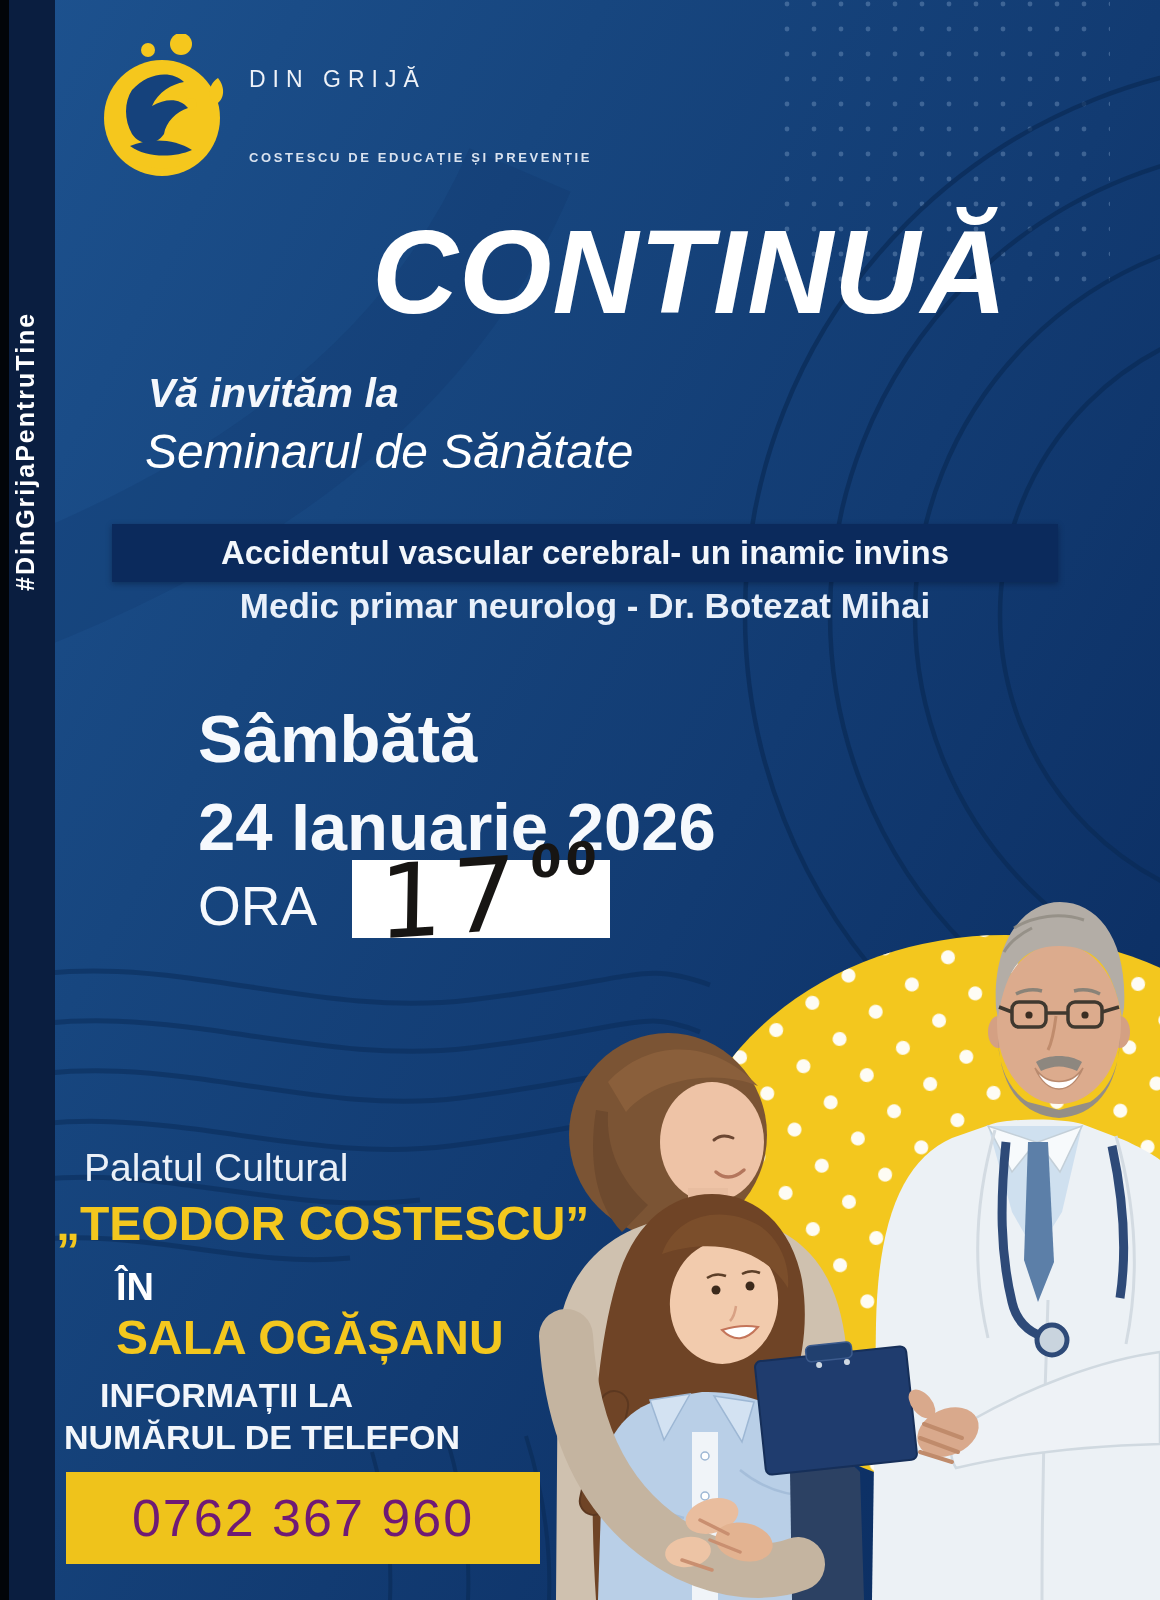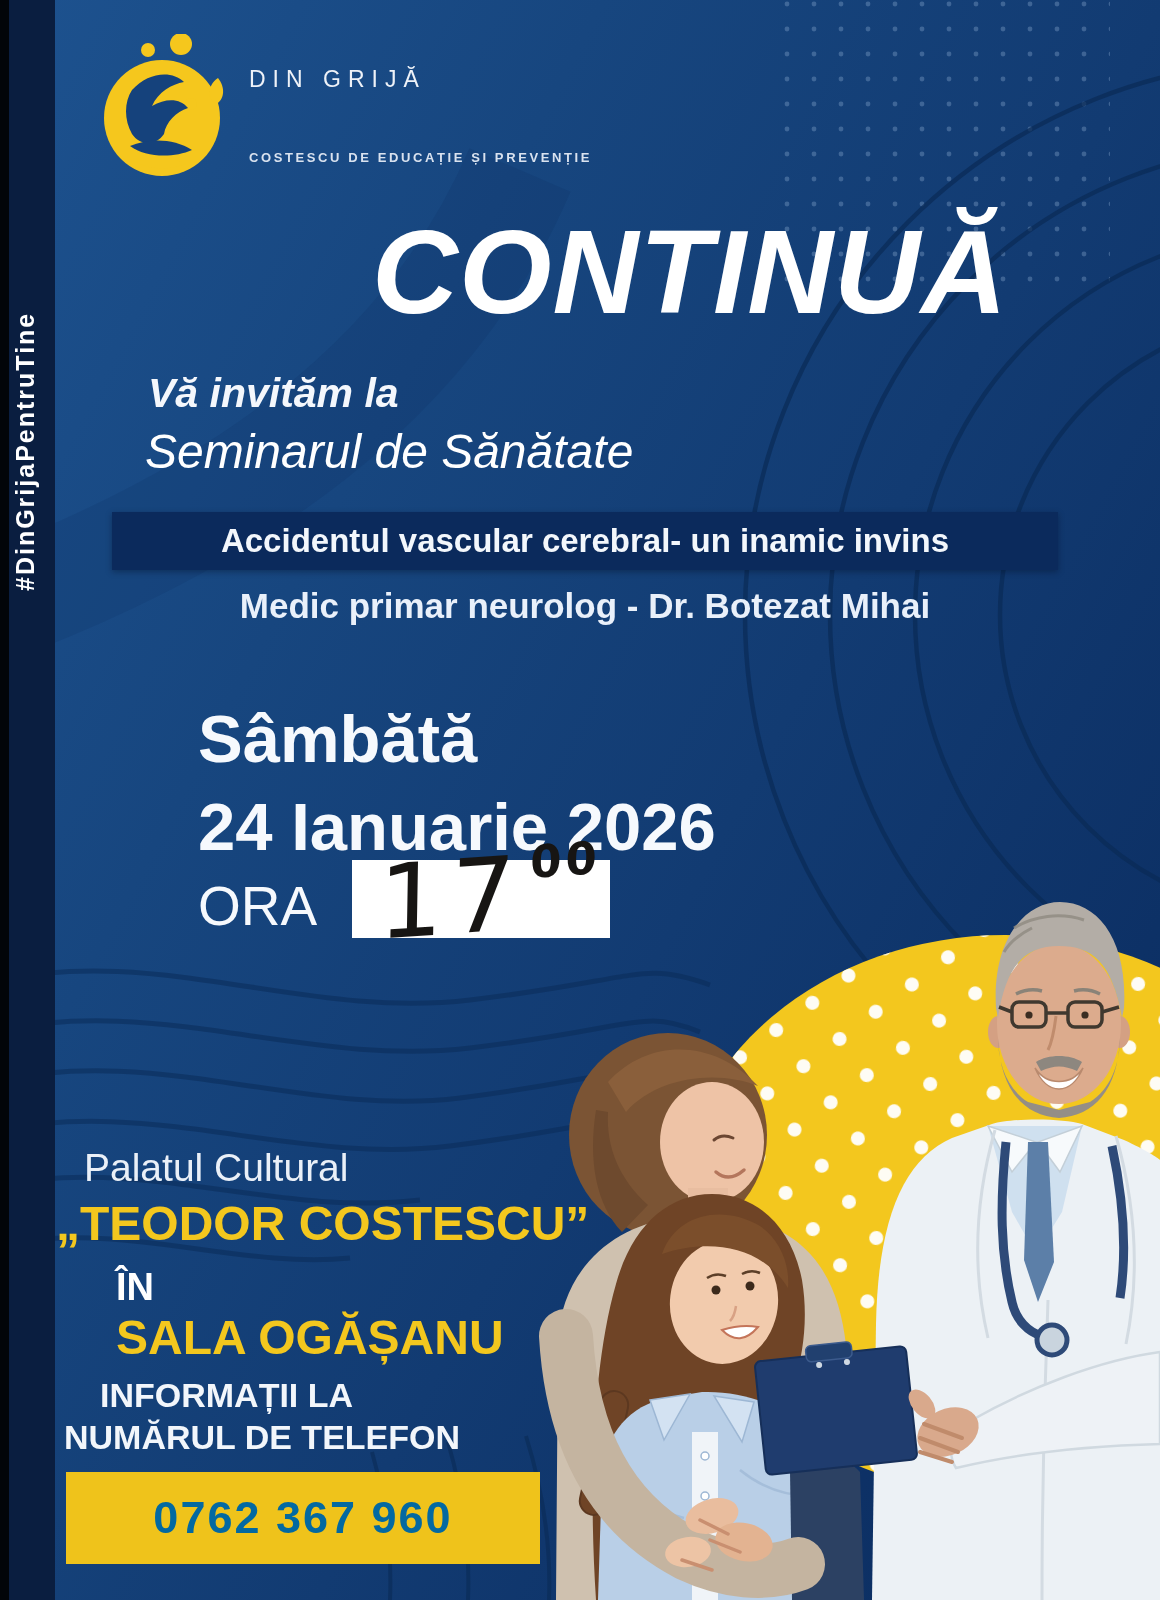--- a/index.html
+++ b/index.html
@@ -18,21 +18,21 @@
   .brand .b1{font-weight:bold;}
   .brand .b2{font-weight:100;opacity:.96;}
   .logo-subtitle{left:249px;top:150px;font-size:13px;font-weight:bold;letter-spacing:2.6px;color:#d9e2ef;z-index:4;}
   
   .headline{left:230px;top:203px;width:920px;text-align:center;font-size:119px;font-weight:bold;font-style:italic;
     letter-spacing:1px;color:#ffffff;z-index:4;white-space:nowrap;}
   
   .invite1{left:148px;top:370px;font-size:41px;font-weight:bold;font-style:italic;color:#f4f7fc;z-index:4;}
   .invite2{left:145px;top:424px;font-size:48px;font-weight:normal;font-style:italic;color:#ffffff;z-index:4;}
   
-  .banner{left:112px;top:512px;width:946px;height:58px;background:#0b2a5c;display:flex;align-items:center;
+  .banner{left:112px;top:524px;width:946px;height:58px;background:#0b2a5c;display:flex;align-items:center;
     justify-content:center;z-index:4;box-shadow:0 2px 6px rgba(3,12,30,.35);}
   .banner span{font-size:33px;font-weight:bold;color:#f3f7fc;white-space:nowrap;}
   .speaker{left:112px;top:586px;width:946px;text-align:center;font-size:35px;font-weight:bold;color:#e9f0fa;z-index:4;}
   
   .day{left:198px;top:700px;font-size:67px;font-weight:bold;color:#f6f9fd;z-index:4;}
   .date{left:198px;top:788px;font-size:67px;font-weight:bold;color:#f6f9fd;z-index:4;}
   .ora{left:198px;top:874px;font-size:55px;font-weight:normal;color:#f6f9fd;z-index:4;}
   .time-box{left:352px;top:860px;width:258px;height:78px;background:#ffffff;z-index:4;}
   .time-ink{left:378px;top:836px;z-index:5;color:#171513;transform:rotate(-4deg) skewX(-5deg);
     font-family:"DejaVu Sans",sans-serif;white-space:nowrap;}
@@ -41,21 +41,21 @@
   
   .city{left:58px;top:1068px;font-size:41px;font-weight:bold;letter-spacing:1px;color:#f3c71e;z-index:4;white-space:nowrap;}
   .venue1{left:84px;top:1146px;font-size:39px;font-weight:400;color:#eaf0f8;z-index:4;}
   .venue2{left:56px;top:1196px;font-size:48px;font-weight:bold;color:#f3c71e;z-index:4;white-space:nowrap;}
   .prep{left:116px;top:1266px;font-size:38px;font-weight:bold;color:#ffffff;z-index:4;}
   .hall{left:116px;top:1310px;font-size:48px;font-weight:bold;color:#f3c71e;z-index:4;white-space:nowrap;}
   .info1{left:64px;top:1376px;font-size:34px;font-weight:bold;color:#f2f6fb;z-index:4;margin-left:36px;}
   .info2{left:64px;top:1418px;font-size:34px;font-weight:bold;color:#f2f6fb;z-index:4;}
   .phone-box{left:66px;top:1472px;width:474px;height:92px;background:#efc31b;display:flex;align-items:center;
     justify-content:center;z-index:4;}
-  .phone-box span{font-size:45px;font-weight:bold;color:#0369a1;letter-spacing:2px;}
+  .phone-box span{font-size:52px;font-weight:normal;color:#701a75;letter-spacing:2px;}
 </style>
 </head>
 <body>
 
 <div class="poster">
 
   <svg class="bg-art" width="1160" height="1600" viewBox="0 0 1160 1600">
     <defs>
       <pattern id="griddots" width="27" height="25" patternUnits="userSpaceOnUse">
         <circle cx="4" cy="4" r="2.4" fill="rgba(150,180,215,0.33)"></circle>

